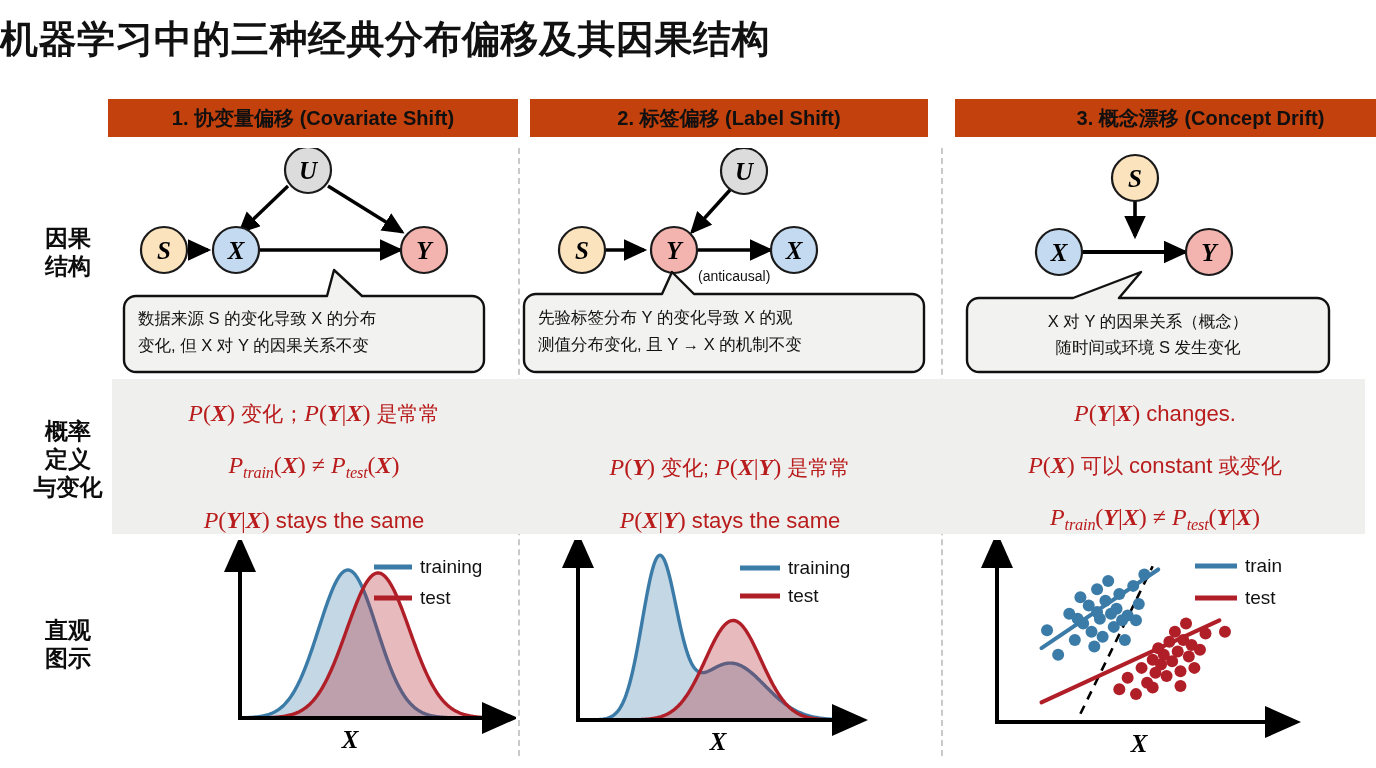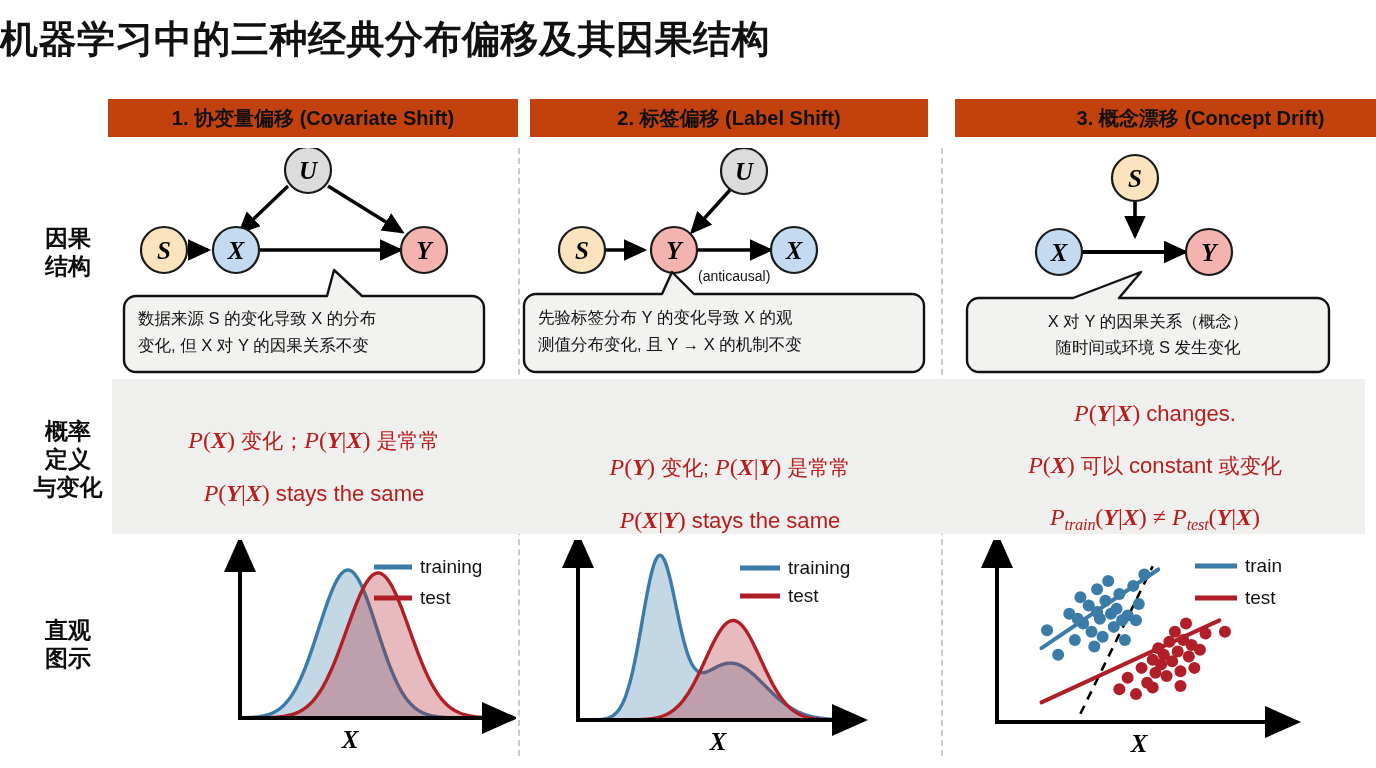--- a/index.html
+++ b/index.html
@@ -238,20 +238,21 @@
     <circle cx="264" cy="104" r="23" fill="#f3b3ae" stroke="#1a1a1a" stroke-width="2.2"></circle>
     <text x="264" y="113" text-anchor="middle" class="node-label">Y</text>
     <path d="M22,162 a12,12 0 0 1 12,-12 L128,150 L196,124 L174,150 L372,150 a12,12 0 0 1 12,12 L384,212 a12,12 0 0 1 -12,12 L34,224 a12,12 0 0 1 -12,-12 z" fill="#f2f2f0" stroke="#111" stroke-width="2.4" stroke-linejoin="round"></path>
     <text x="203" y="179" text-anchor="middle" class="bubble-text">X 对 Y 的因果关系（概念）</text>
     <text x="203" y="205" text-anchor="middle" class="bubble-text">随时间或环境 S 发生变化</text>
   </svg>
 </div>
 
 <div class="prob-panel" id="prob-0">
   <div class="prob-line"><i>P</i>(<b>X</b>) <span class="cn">变化；</span><i>P</i>(<b>Y</b>|<b>X</b>) <span class="cn">是常常</span></div>
+  <div class="prob-line"><i>P</i><span class="sub">train</span>(<b>X</b>) ≠ <i>P</i><span class="sub">test</span>(<b>X</b>)</div>
   <div class="prob-line"><i>P</i>(<b>Y</b>|<b>X</b>) <span class="en">stays the same</span></div>
 </div>
 
 <div class="prob-panel" id="prob-1">
   <div class="prob-line"><i>P</i>(<b>Y</b>) <span class="cn">变化;</span> <i>P</i>(<b>X</b>|<b>Y</b>) <span class="cn">是常常</span></div>
   <div class="prob-line"><i>P</i>(<b>X</b>|<b>Y</b>) <span class="en">stays the same</span></div>
 </div>
 
 <div class="prob-panel" id="prob-2">
   <div class="prob-line"><i>P</i>(<b>Y</b>|<b>X</b>) <span class="en">changes.</span></div>

